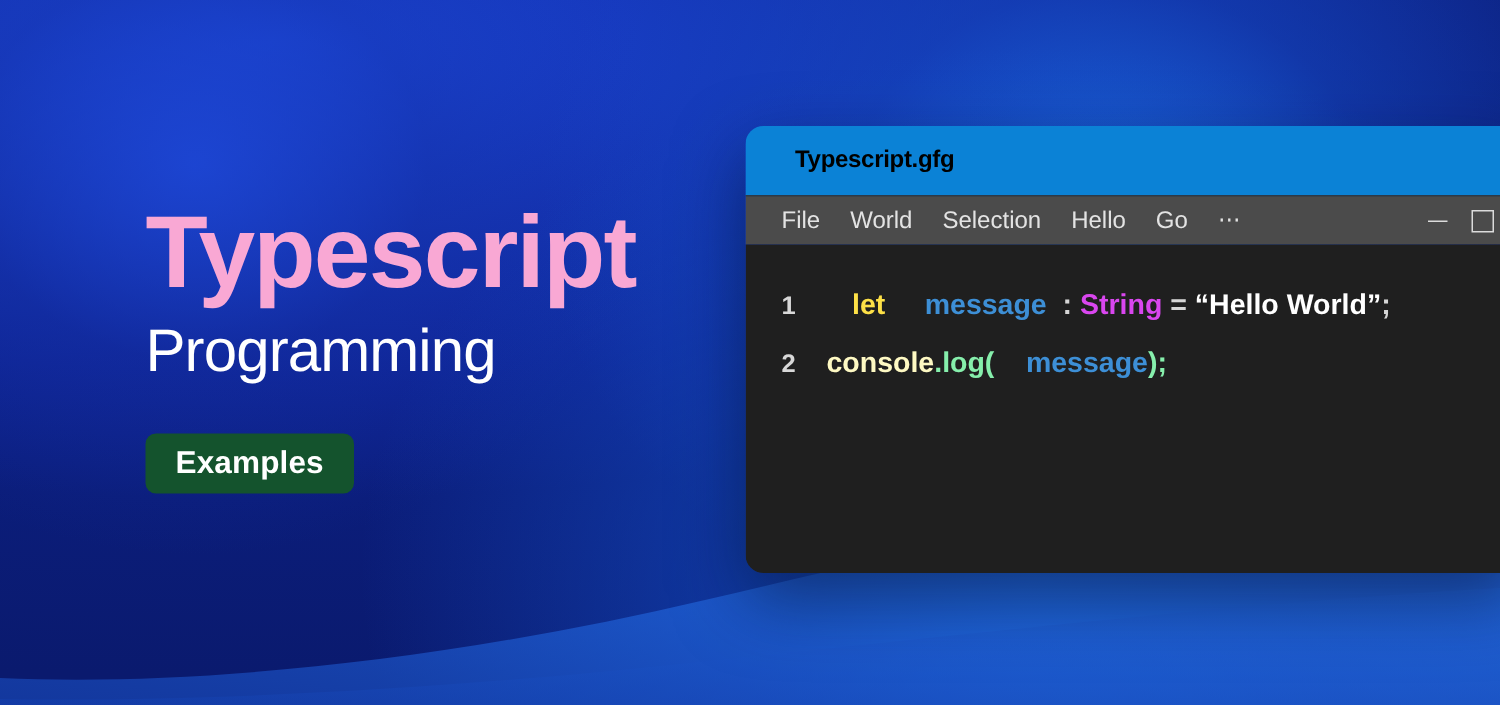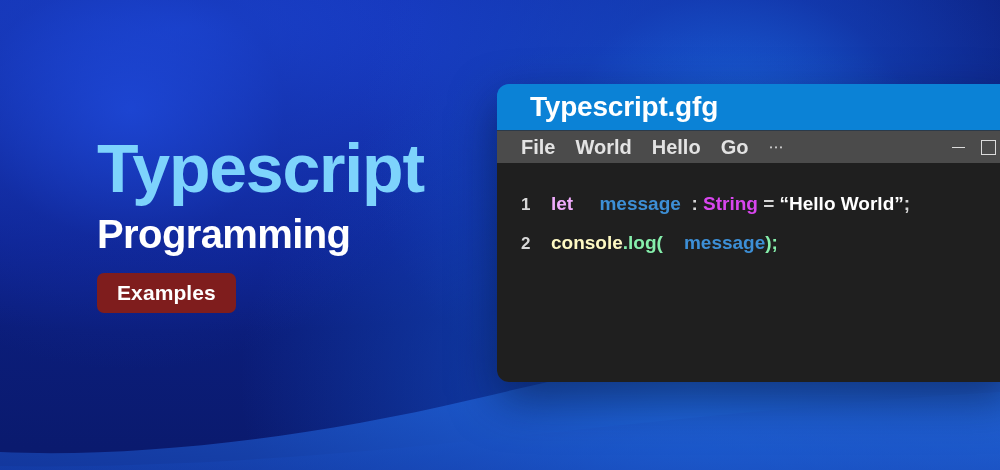--- a/index.html
+++ b/index.html
@@ -54,39 +54,39 @@
     position: absolute;
     left: 97px;
     top: 134px;
     width: 400px;
   }
   .hero-title {
     font-size: 68px;
     font-weight: 700;
     letter-spacing: -1.2px;
     line-height: 1.02;
-    color: #7dd3fc;
+    color: #f9a8d4;
     margin: 0;
     white-space: nowrap;
   }
   .hero-sub {
     font-size: 40px;
-    font-weight: 700;
+    font-weight: 400;
     letter-spacing: -0.6px;
     line-height: 1.05;
     color: #ffffff;
-    margin: 10px 0 0 0;
+    margin: 10px 0 16px 0;
     white-space: nowrap;
   }
   .hero-badge {
     display: inline-block;
     margin-top: 18px;
     padding: 9px 20px 10px 20px;
     border-radius: 7px;
-    background: #7f1d1d;
+    background: #14532d;
     color: #ffffff;
     font-size: 21px;
     font-weight: 700;
     letter-spacing: 0.1px;
     line-height: 1;
     border: none;
     font-family: "Liberation Sans", sans-serif;
   }
 
   
@@ -102,38 +102,38 @@
   }
   .titlebar {
     height: 46px;
     background: #0b82d6;
     display: flex;
     align-items: center;
     padding-left: 33px;
     box-sizing: border-box;
   }
   .titlebar-text {
-    color: #ffffff;
-    font-size: 28px;
+    color: #000000;
+    font-size: 16px;
     font-weight: 700;
     letter-spacing: -0.2px;
   }
   .menubar {
     height: 33px;
     background: #4b4b4b;
     display: flex;
     align-items: center;
     padding: 0 14px 0 14px;
     box-sizing: border-box;
     border-top: 1px solid #2b3a4a;
   }
   .menu-item {
     color: #e3e3e3;
-    font-size: 20px;
-    font-weight: 700;
+    font-size: 16px;
+    font-weight: 400;
     padding: 0 10px;
     line-height: 33px;
     white-space: nowrap;
   }
   .menu-ellipsis {
     color: #e3e3e3;
     font-size: 15px;
     padding: 0 10px;
     letter-spacing: 1px;
     line-height: 26px;
@@ -171,21 +171,21 @@
     font-size: 19px;
     font-weight: 700;
     white-space: pre;
   }
   .lineno {
     color: #d8d8d8;
     width: 30px;
     font-weight: 700;
     font-size: 17px;
   }
-  .tok-keyword { color: #f0abfc; }
+  .tok-keyword { color: #fde047; margin-left: 17px; }
   .tok-var     { color: #3d8fd6; margin-left: 21px; }
   .tok-type    { color: #d946ef; }
   .tok-plain   { color: #d6d6d6; }
   .tok-func    { color: #86efac; }
   .tok-obj     { color: #fef9c3; }
   .tok-str     { color: #ffffff; }
 </style>
 </head>
 <body>
 
@@ -220,20 +220,21 @@
 
   <div class="editor">
 
     <div class="titlebar">
       <span class="titlebar-text">Typescript.gfg</span>
     </div>
 
     <div class="menubar">
       <span class="menu-item">File</span>
       <span class="menu-item">World</span>
+      <span class="menu-item">Selection</span>
       <span class="menu-item">Hello</span>
       <span class="menu-item">Go</span>
       <span class="menu-ellipsis">⋯</span>
       <span class="menu-spacer"></span>
       <span class="win-btn">
         <span class="win-min"></span>
       </span>
       <span class="win-btn">
         <span class="win-max"></span>
       </span>

